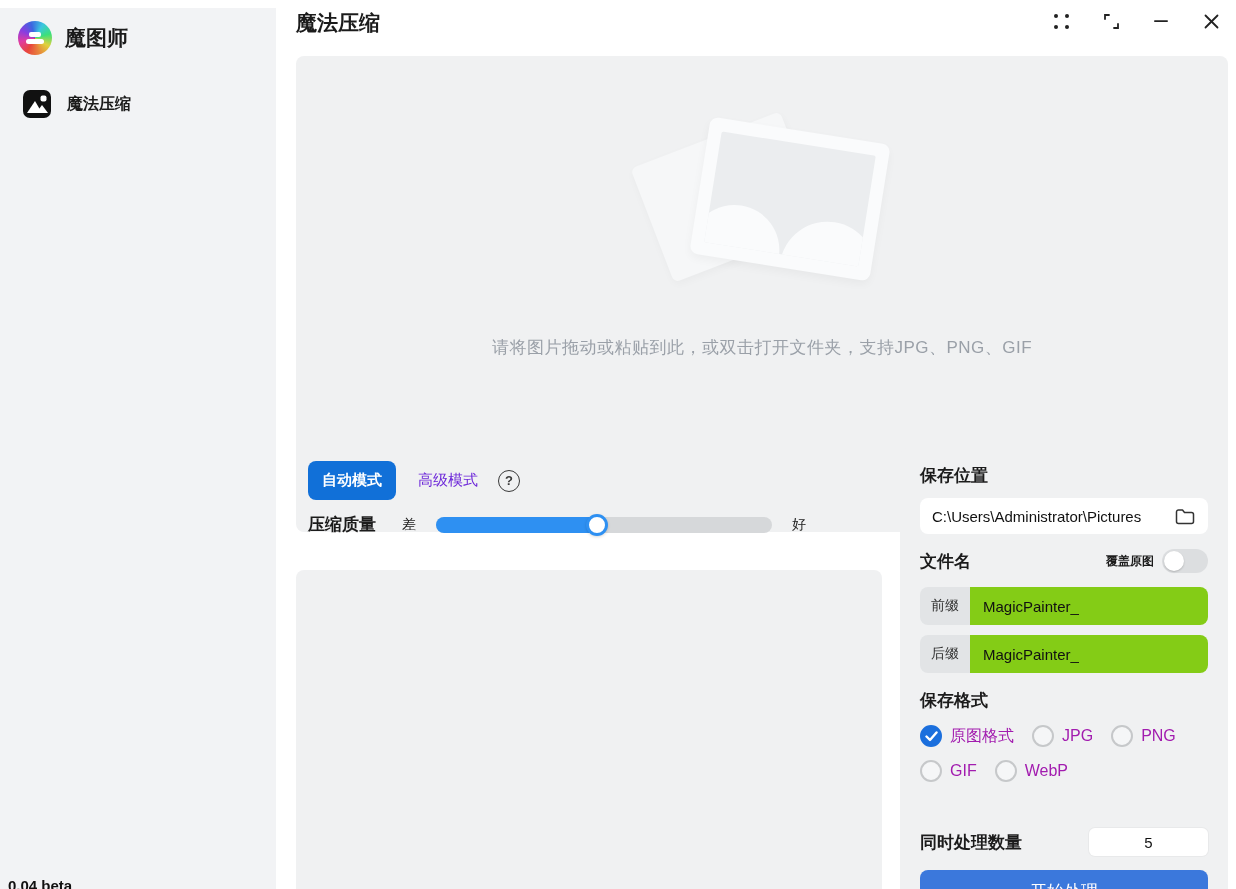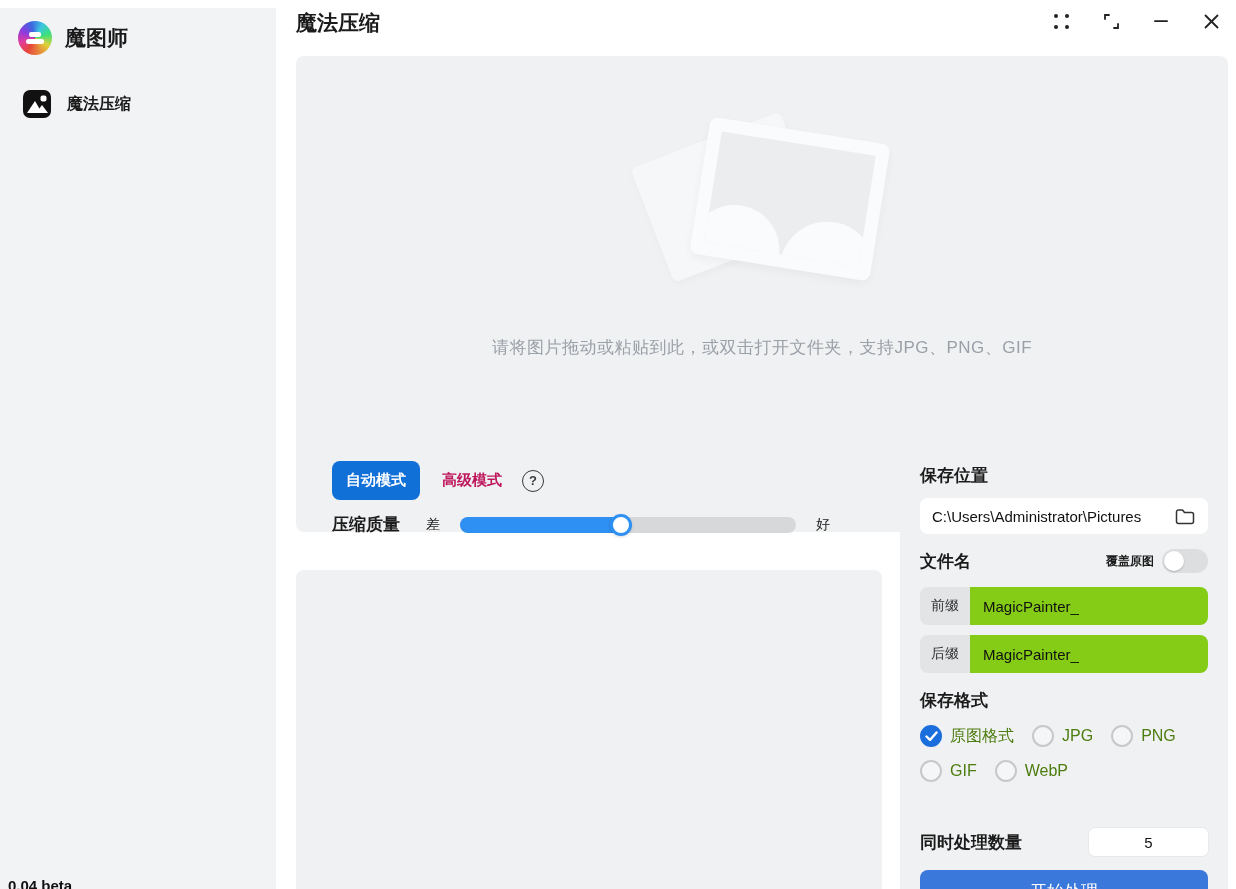--- a/index.html
+++ b/index.html
@@ -40,25 +40,25 @@
     position:absolute; left:62px; top:22px; width:182px; height:138px; border-radius:8px;
     background:#fafbfc; transform:rotate(9deg); box-shadow:0 4px 10px rgba(0,0,0,0.04); padding:13px;
   }
   .ph-inner { width:100%; height:100%; background:#ebedef; border-radius:2px; position:relative; overflow:hidden; }
   .ph-bump1,.ph-bump2 { position:absolute; background:#fafbfc; border-radius:50%; }
   .ph-bump1 { width:90px; height:90px; left:-14px; bottom:-48px; }
   .ph-bump2 { width:96px; height:96px; right:-18px; bottom:-56px; }
   .drop-hint { position:absolute; left:0; right:0; top:280px; text-align:center; font-size:17px; color:#9aa0a8; letter-spacing:0.5px; }
 
   
-  .mode-panel { position:absolute; left:296px; top:448px; width:586px; height:71px; background:#f0f1f2; border-radius:4px; padding:13px 12px;margin-left:24px; }
+  .mode-panel { position:absolute; left:296px; top:448px; width:586px; height:71px; background:#f0f1f2; border-radius:4px; padding:13px 12px; }
   .mode-row1 { display:flex; align-items:center; }
   .tab { font-size:15px; cursor:pointer; }
   .tab.active { background:#1170d8; color:#fff; font-weight:600; padding:10px 14px; border-radius:8px; }
-  .tab.plain { margin-left:22px; color:#be185d; font-weight:700; }
+  .tab.plain { margin-left:22px; color:#6d28d9; font-weight:400; }
   .help-circle {
     margin-left:20px; width:22px; height:22px; border-radius:50%; border:1.6px solid #3a3a3a;
     display:flex; align-items:center; justify-content:center; font-size:13px; font-weight:600; color:#3a3a3a; cursor:pointer;
   }
   .mode-row2 { display:flex; align-items:center; margin-top:13px; }
   .quality-title { font-size:17px; font-weight:700; }
   .q-low { font-size:14px; margin-left:26px; color:#222; }
   .slider { position:relative; width:336px; height:16px; margin-left:20px; border-radius:8px; background:#d6d8da; cursor:pointer; }
   .slider-fill { position:absolute; left:0; top:0; height:16px; border-radius:8px; background:#2e90f2; }
   .slider-thumb {
@@ -84,21 +84,21 @@
   .affix-row + .affix-row { margin-top:10px; }
   .affix-label { background:#e2e4e6; color:#333; font-size:14px; display:flex; align-items:center; padding:0 11px; flex:0 0 auto; }
   .affix-input { flex:1; border:none; outline:none; background:#84cc16; padding:0 13px; font-size:15px; color:#111; font-family:inherit; }
   .format-title { margin-top:16px; }
   .radio-row { display:flex; align-items:center; margin-top:13px; gap:10px; flex-wrap:nowrap; }
   .radio-item { display:flex; align-items:center; gap:8px; cursor:pointer; margin-right:8px; }
   .radio-circle { width:22px; height:22px; border-radius:50%; background:#f5f6f7; border:2px solid #c6c8ca; position:relative; flex:0 0 auto; }
   .radio-item.checked .radio-circle { background:#1b6fdd; border-color:#1b6fdd; }
   .radio-check { display:none; position:absolute; left:3px; top:4px; }
   .radio-item.checked .radio-check { display:block; }
-  .radio-label { font-size:16px; color:#4d7c0f; }
+  .radio-label { font-size:16px; color:#a21caf; }
   .conc-row { margin-top:46px; display:flex; align-items:center; }
   .conc-input { margin-left:auto; width:119px; height:28px; border:none; outline:none; border-radius:6px; background:#fff; text-align:center; font-size:15px; color:#111; font-family:inherit; box-shadow:0 0 0 1px rgba(0,0,0,0.03); }
   .start-btn {
     margin-top:14px; width:100%; height:42px; border:none; border-radius:8px;
     background:#3b78dc; color:#fff; font-size:17px; font-weight:500; cursor:pointer; font-family:inherit;
   }
 </style>
 </head>
 <body>
 

